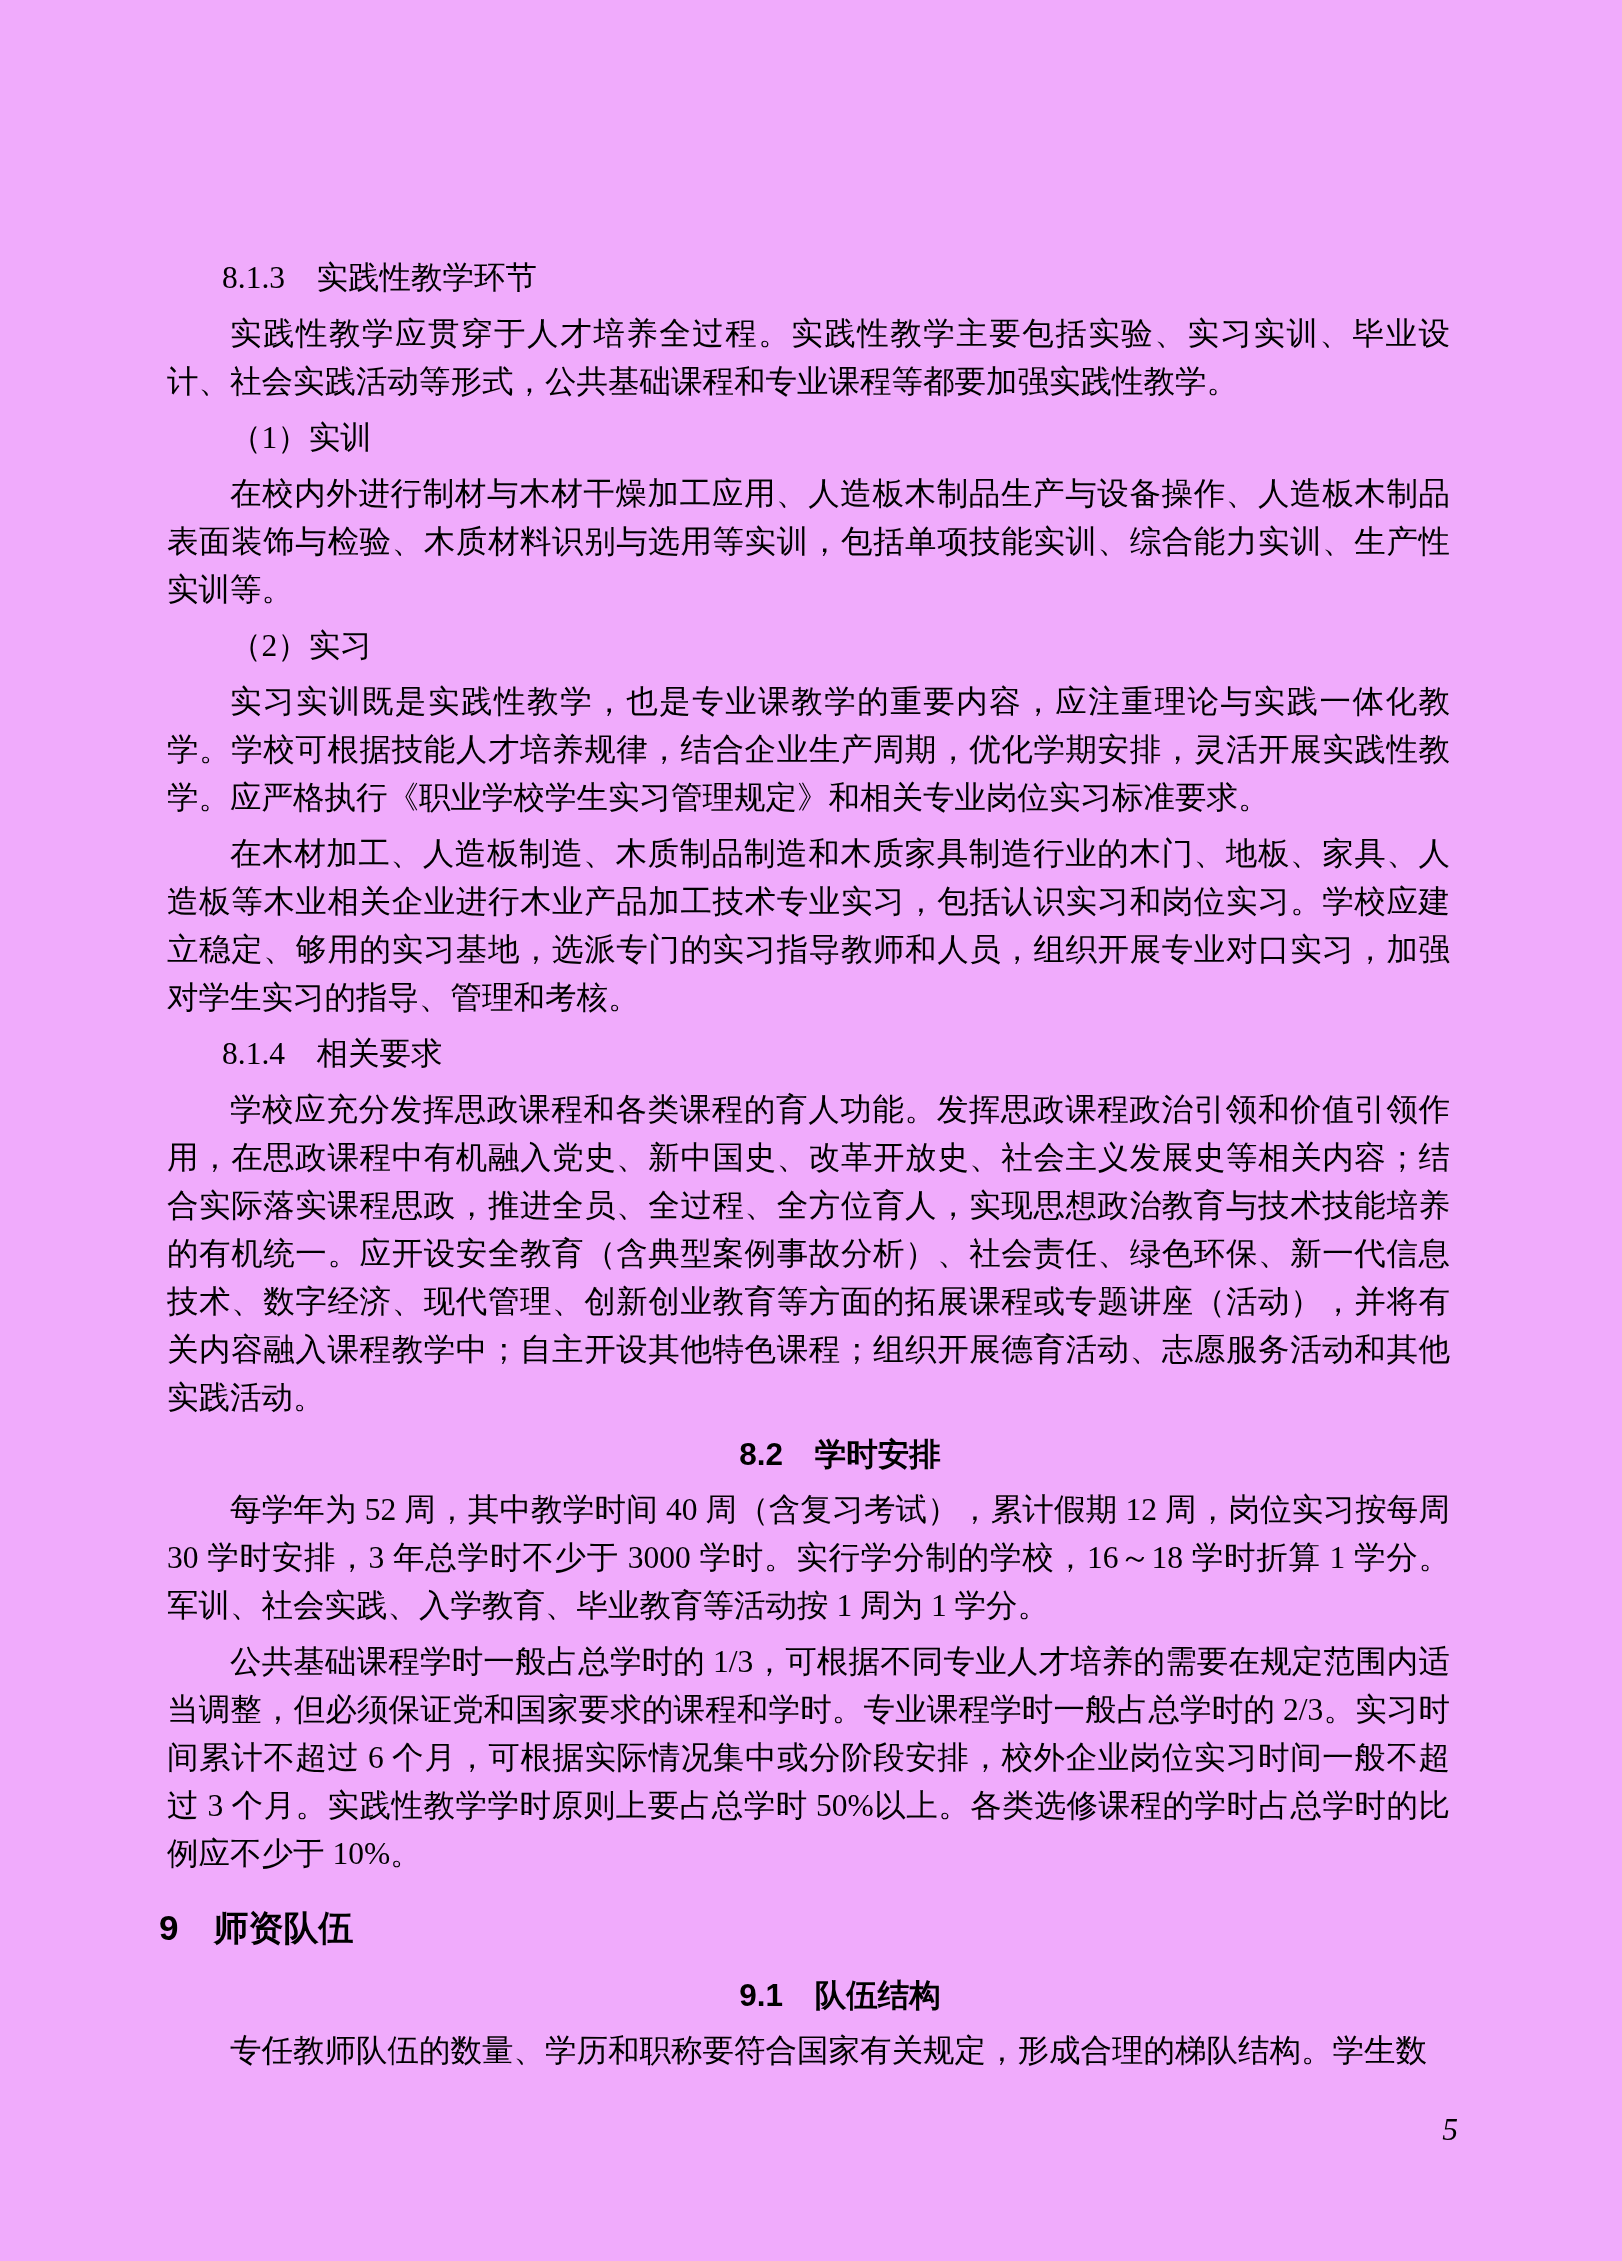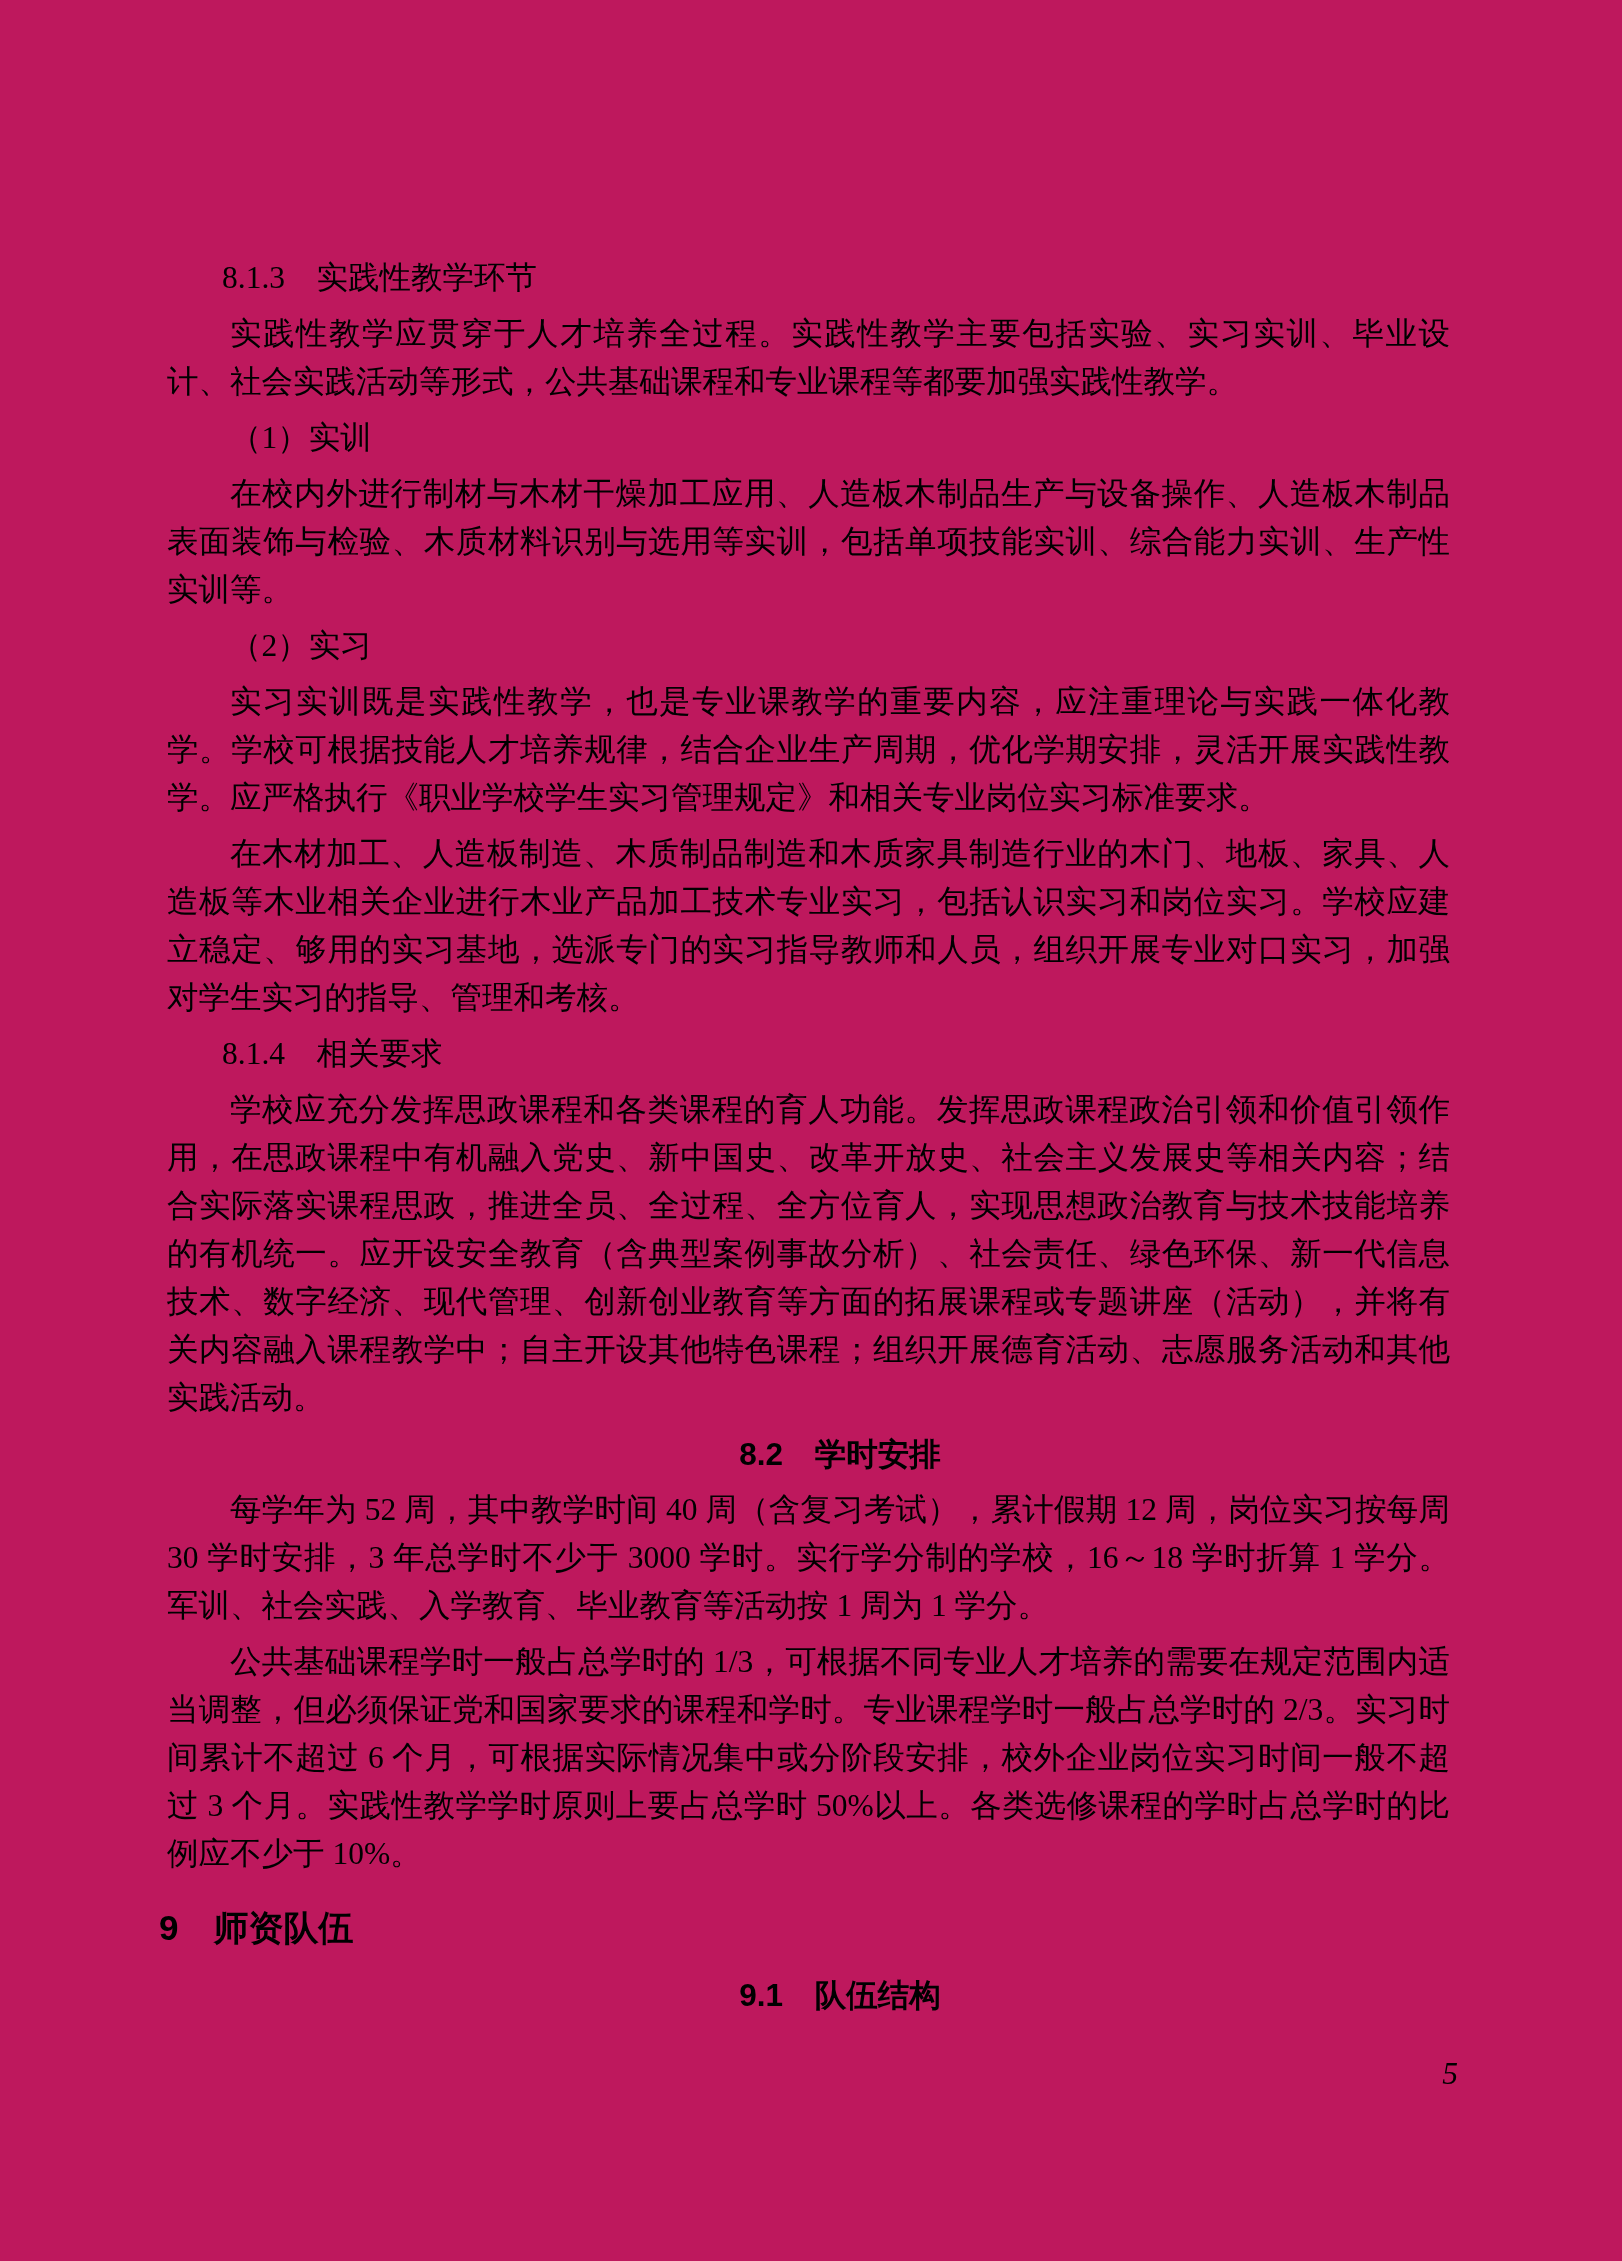--- a/index.html
+++ b/index.html
@@ -4,21 +4,21 @@
 <style>
   html, body {
     margin: 0;
     padding: 0;
     background: #ffffff;
   }
   .sheet {
     position: relative;
     width: 1622px;
     height: 2261px;
-    background: #be185d;
+    background: #f0abfc;
     color: #000000;
     overflow: hidden;
     font-family: "Liberation Serif", "DejaVu Serif", serif;
   }
   .content {
     position: absolute;
     top: 254px;
     left: 159px;
     width: 1299px;
   }
@@ -84,17 +84,18 @@
     <h3 class="h-kaiti">8.1.4　相关要求</h3>
     <p class="body-p">学校应充分发挥思政课程和各类课程的育人功能。发挥思政课程政治引领和价值引领作用，在思政课程中有机融入党史、新中国史、改革开放史、社会主义发展史等相关内容；结合实际落实课程思政，推进全员、全过程、全方位育人，实现思想政治教育与技术技能培养的有机统一。应开设安全教育（含典型案例事故分析）、社会责任、绿色环保、新一代信息技术、数字经济、现代管理、创新创业教育等方面的拓展课程或专题讲座（活动），并将有关内容融入课程教学中；自主开设其他特色课程；组织开展德育活动、志愿服务活动和其他实践活动。</p>
 
     <h3 class="h-bold">8.2　学时安排</h3>
     <p class="body-p">每学年为 52 周，其中教学时间 40 周（含复习考试），累计假期 12 周，岗位实习按每周 30 学时安排，3 年总学时不少于 3000 学时。实行学分制的学校，16～18 学时折算 1 学分。军训、社会实践、入学教育、毕业教育等活动按 1 周为 1 学分。</p>
     <p class="body-p">公共基础课程学时一般占总学时的 1/3，可根据不同专业人才培养的需要在规定范围内适当调整，但必须保证党和国家要求的课程和学时。专业课程学时一般占总学时的 2/3。实习时间累计不超过 6 个月，可根据实际情况集中或分阶段安排，校外企业岗位实习时间一般不超过 3 个月。实践性教学学时原则上要占总学时 50%以上。各类选修课程的学时占总学时的比例应不少于 10%。</p>
 
     <h2 class="h-chapter">9　师资队伍</h2>
 
     <h3 class="h-bold">9.1　队伍结构</h3>
+    <p class="body-p">专任教师队伍的数量、学历和职称要符合国家有关规定，形成合理的梯队结构。学生数</p>
 
     <div class="page-number">5</div>
   </div>
 </div>
 
 
 </body></html>

